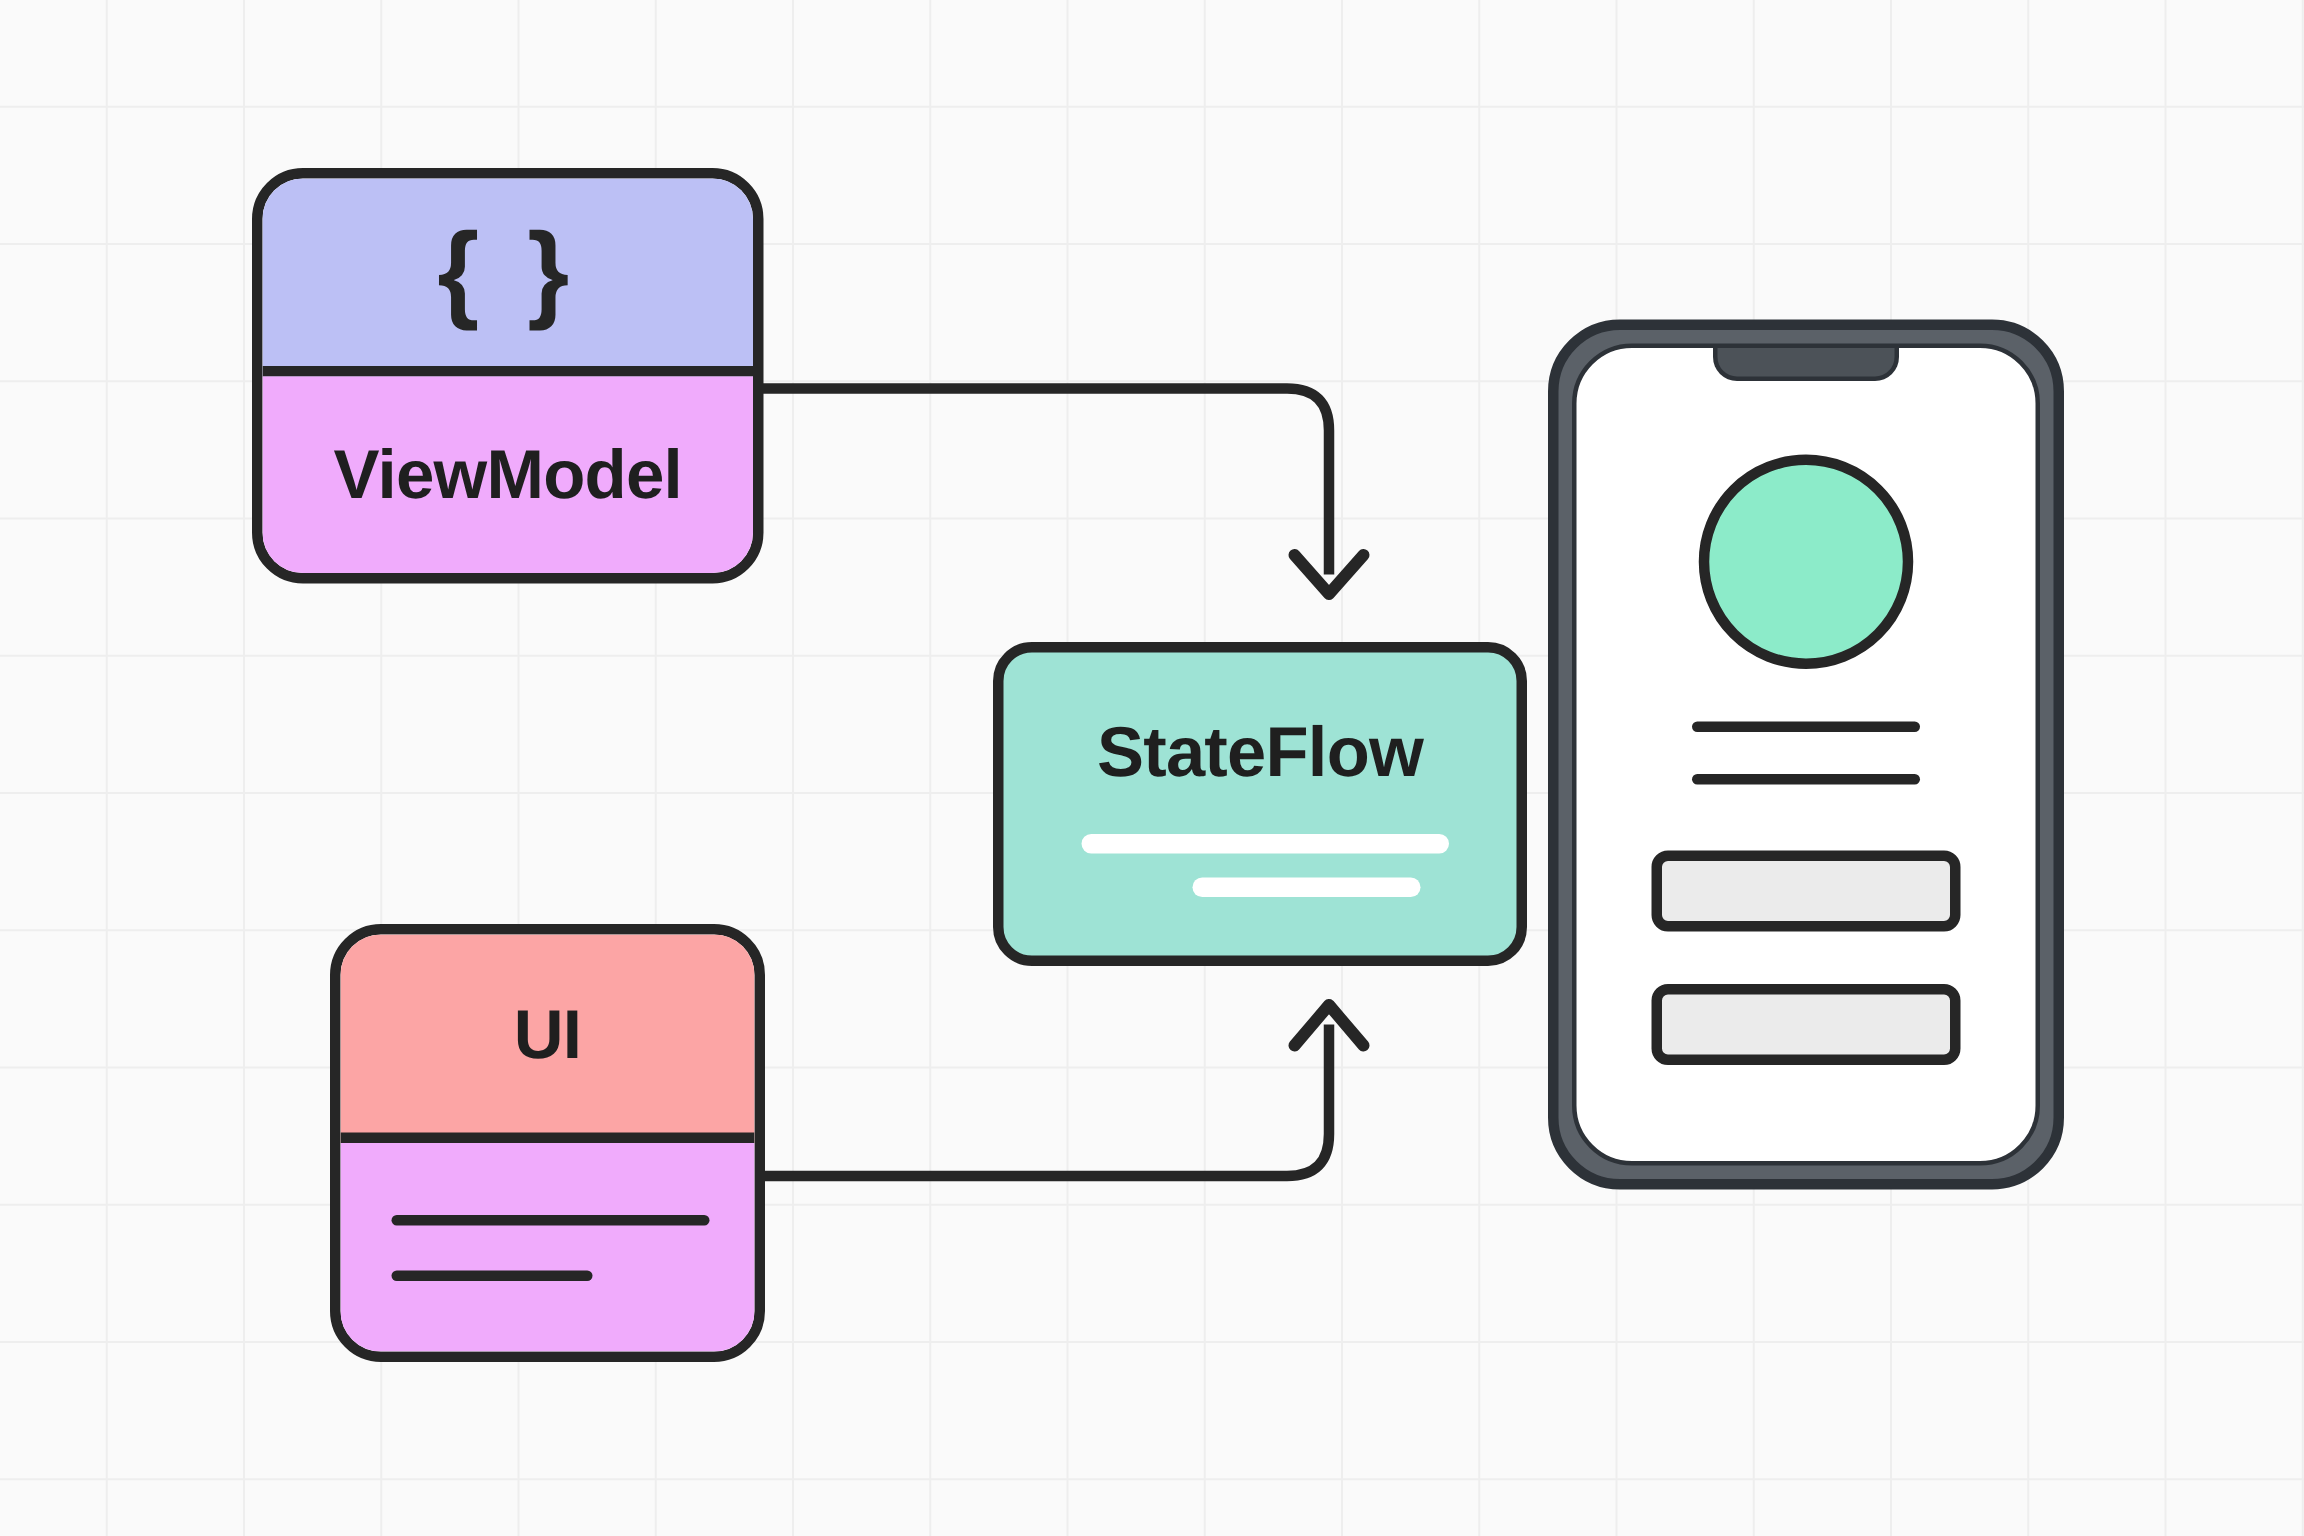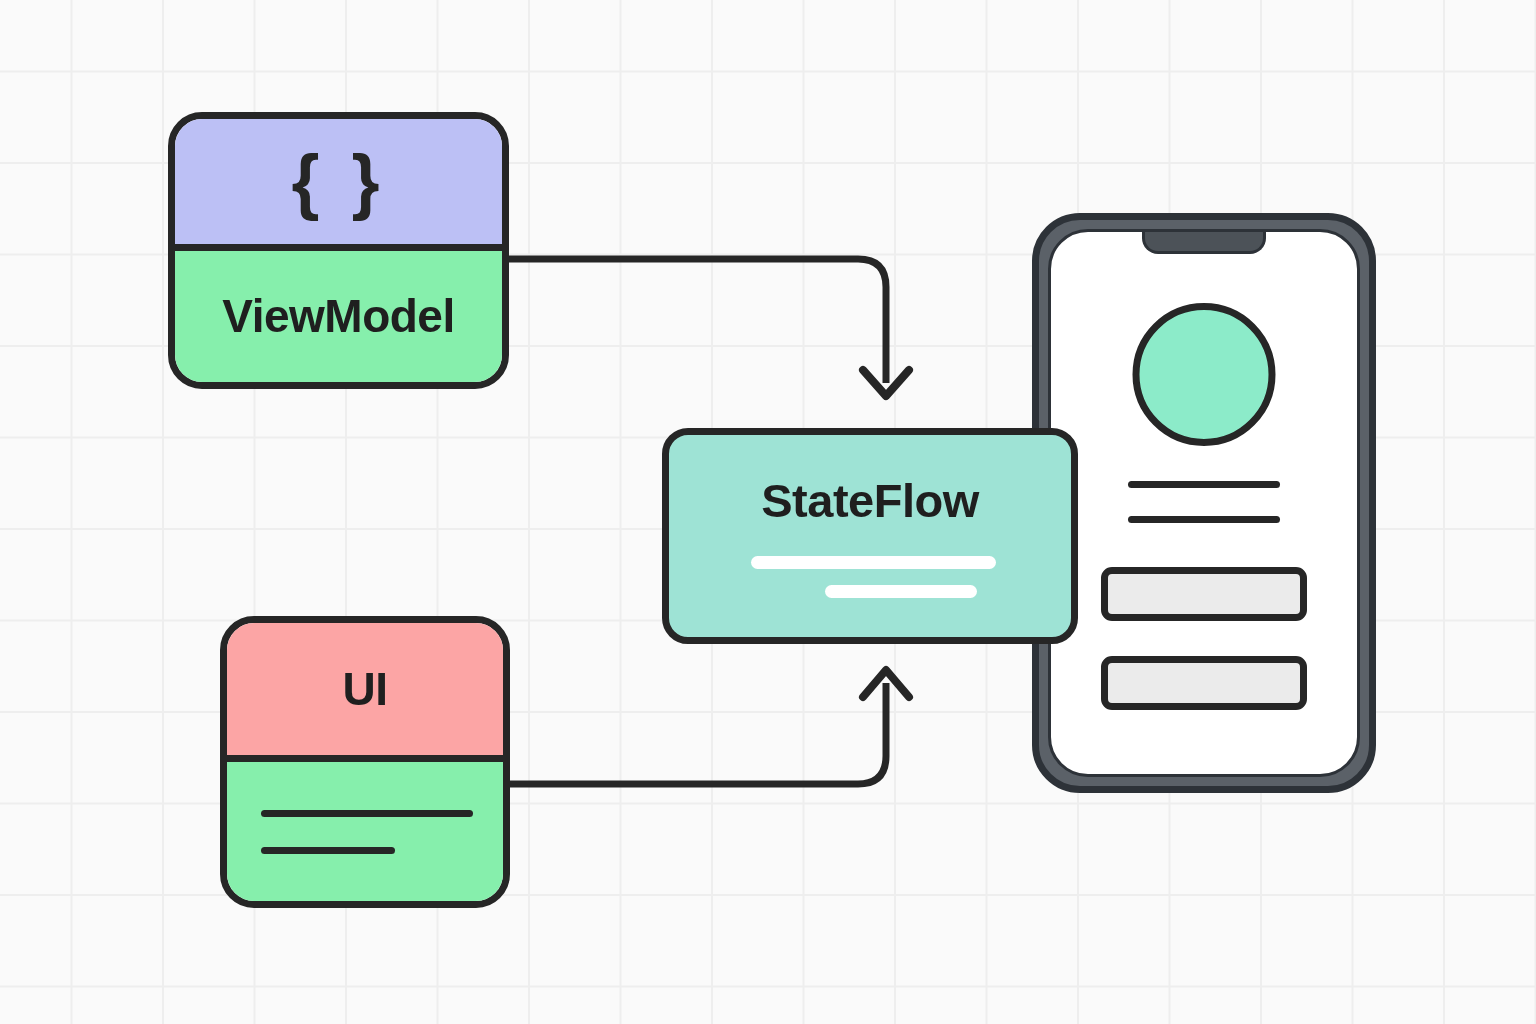--- a/index.html
+++ b/index.html
@@ -46,21 +46,21 @@
     justify-content: center;
     border-bottom: 7px solid #262626;
     box-sizing: border-box;
   }
   .card-bottom {
     flex: 1 1 auto;
     display: flex;
     align-items: center;
     justify-content: center;
     flex-direction: column;
-    background: #86efac;
+    background: #f0abfc;
     box-sizing: border-box;
   }
 
   
   #viewmodel-card {
     left: 168px;
     top: 112px;
     width: 341px;
     height: 277px;
   }
@@ -100,21 +100,21 @@
     background: #262626;
   }
   .ui-line.long  { width: 212px; }
   .ui-line.short { width: 134px; }
 
   
   #stateflow-node {
     position: absolute;
     left: 662px;
     top: 428px;
-    width: 416px;
+    width: 356px;
     height: 216px;
     box-sizing: border-box;
     border: 7px solid #262626;
     border-radius: 26px;
     background: #9EE3D5;
     display: flex;
     flex-direction: column;
     align-items: center;
     padding-top: 42px;
     z-index: 5;

